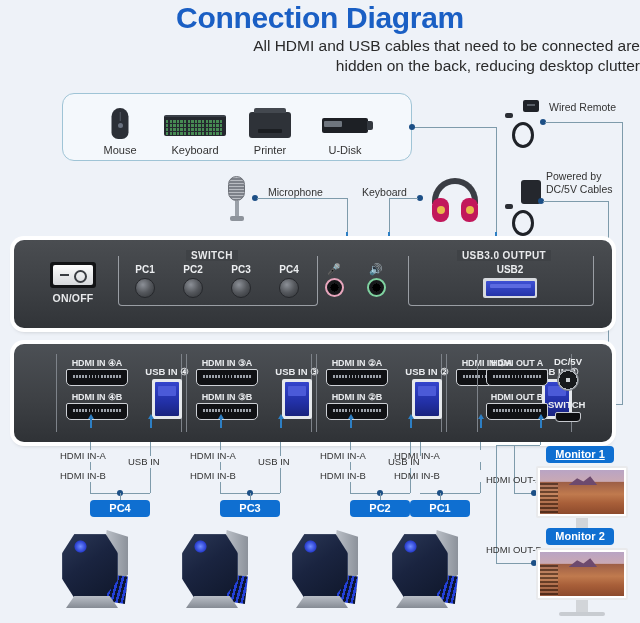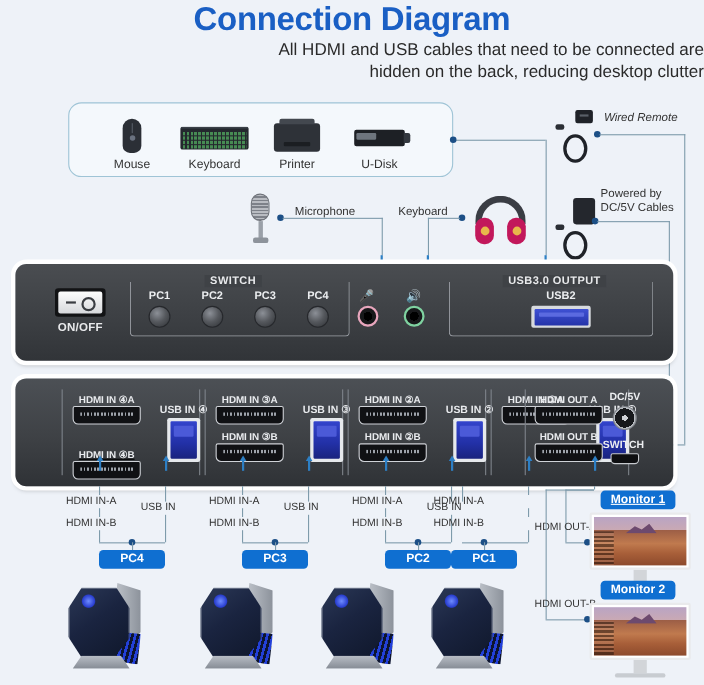--- a/index.html
+++ b/index.html
@@ -403,21 +403,21 @@
   <div class="dot" style="left:409px; top:124px;"></div>
   <div class="ln lnv" style="left:496px; top:127px; height:105px;"></div>
   <div class="bline" style="left:495px; top:232px; height:14px;"></div>
   <div class="arrow-dn" style="left:492px; top:244px;"></div>
 
   <div style="position:absolute; left:505px; top:100px;">
     <div class="remote-head" style="left:18px; top:0;"></div>
     <div class="plug-tip" style="left:0px; top:13px;"></div>
     <div class="coil" style="left:7px; top:22px;"></div>
   </div>
-  <div class="lbl" style="left:549px; top:101px; font-size:10.5px;font-style:italic;">Wired Remote</div>
+  <div class="lbl" style="left:549px; top:101px; font-size:10.5px;">Wired Remote</div>
   <div class="dot" style="left:540px; top:119px;"></div>
   <div class="ln lnh" style="left:545px; top:122px; width:78px;"></div>
   <div class="ln lnv" style="left:622px; top:122px; height:282px;"></div>
   <div class="ln lnh" style="left:586px; top:404px; width:37px;"></div>
 
   <div style="position:absolute; left:505px; top:180px;">
     <div class="adapter" style="left:16px; top:0;"></div>
     <div class="plug-tip" style="left:0px; top:24px;"></div>
     <div class="coil" style="left:7px; top:30px;"></div>
   </div>
@@ -497,21 +497,21 @@
     </div>
   </div>
 
   <div class="dev-rear">
 
     <div class="grp" style="left:42px; width:126px;"></div>
     <div class="hdmi-col" style="left:46px; top:14px;">
       <div class="hdmi-cap">HDMI IN ④A</div>
       <div class="hdmi-port"></div>
     </div>
-    <div class="hdmi-col" style="left:46px; top:64px;text-decoration:underline;">
+    <div class="hdmi-col" style="left:46px; top:48px;">
       <div class="hdmi-cap">HDMI IN ④B</div>
       <div class="hdmi-port"></div>
     </div>
     <div class="usbb-col" style="left:122px; top:22px;">
       <div class="usbb-cap">USB IN ④</div>
       <div class="usbb">
           <div class="usbb-in"></div>
         </div>
     </div>
 

